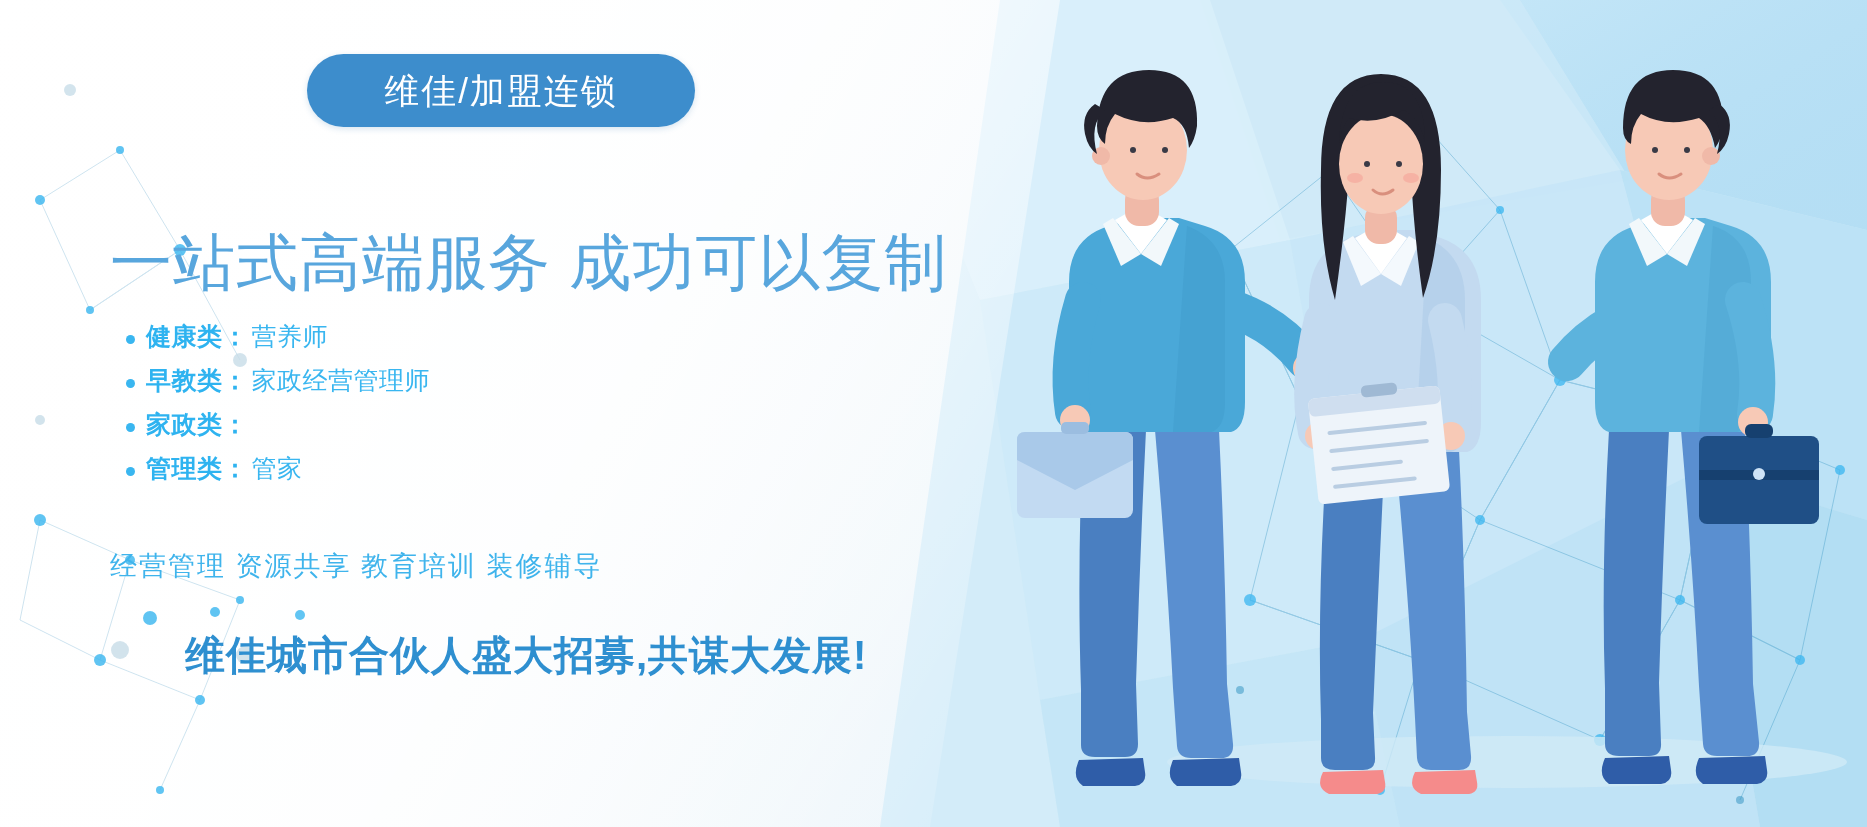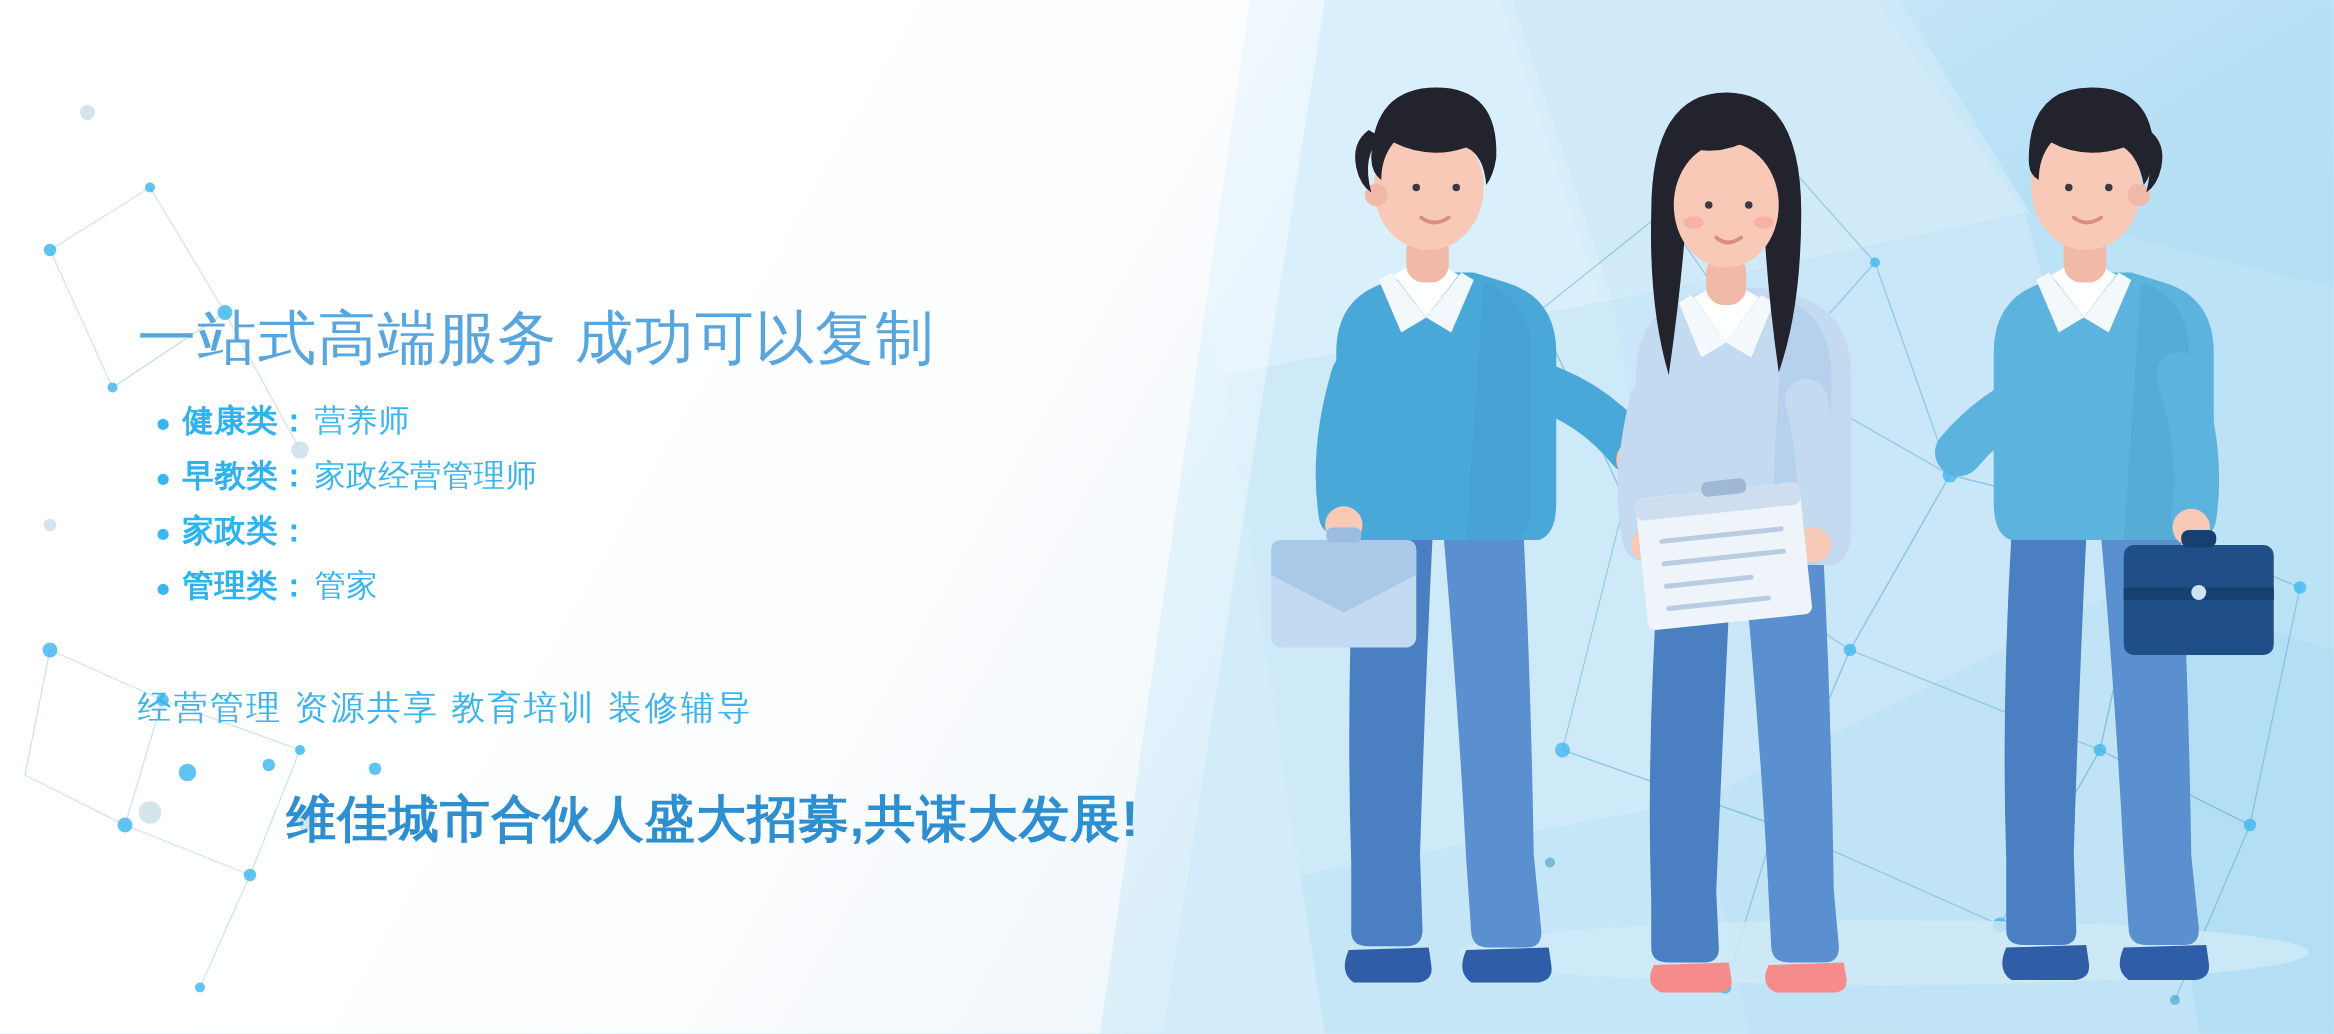--- a/index.html
+++ b/index.html
@@ -57,23 +57,23 @@
     left:110px; top:148px;
     color:#3d8dcc;
     font-size:66px;
     font-weight:bold;
     letter-spacing:1px;
     line-height:1.08;
     white-space:nowrap;
   }
   .subhead {
     position:absolute;
-    left:110px; top:244px;
+    left:110px; top:228px;
     color:#58a6dd;
-    font-size:47px;
+    font-size:62px;
     font-weight:400;
     letter-spacing:1px;
     line-height:1.12;
     white-space:nowrap;
   }
 
   
   .bullets {
     position:absolute;
     left:126px; top:320px;
@@ -122,21 +122,20 @@
 
   
   .slogan {
     position:absolute;
     left:185px; top:628px;
     color:#2e8fd0;
     font-size:40px;
     font-weight:bold;
     letter-spacing:1px;
     white-space:nowrap;
-    margin-left:44px;
   }
 
   
   .netlayer { position:absolute; inset:0; pointer-events:none; }
 
   
   .people { position:absolute; right:0; top:0; width:880px; height:827px; }
 </style>
 </head>
 <body>
@@ -372,20 +371,23 @@
           <line x1="344" y1="428" x2="440" y2="428"></line>
           <line x1="344" y1="446" x2="440" y2="446"></line>
           <line x1="344" y1="464" x2="412" y2="464"></line>
           <line x1="344" y1="482" x2="424" y2="482"></line>
         </g>
         <rect x="374" y="384" width="36" height="12" rx="5" fill="#9fb9d4" transform="rotate(-6 392 390)"></rect>
       </g>
     </svg>
   </div>
 
+  <div class="badge">
+    <span class="badge-text">维佳/加盟连锁</span>
+  </div>
 
   <div class="subhead">一站式高端服务 成功可以复制</div>
 
   <div class="bullets">
 
     <div class="bullet-row">
       <span class="dot"></span>
       <div class="bullet-body">
         <div class="bullet-line">
           <span class="cat">健康类</span>

